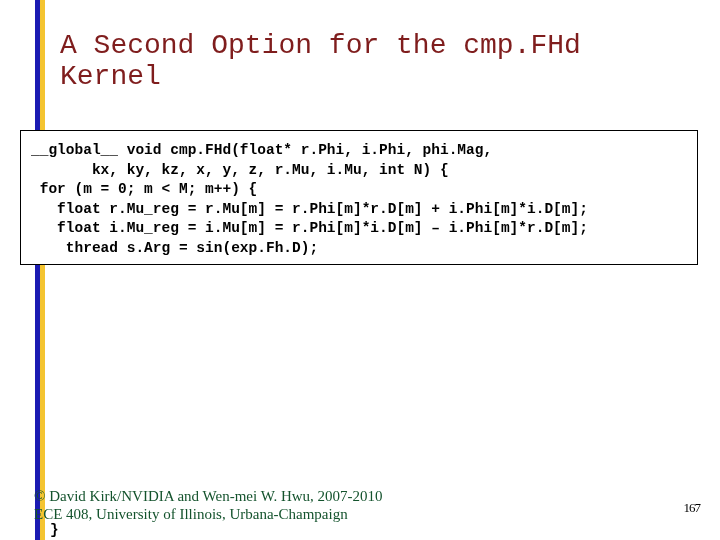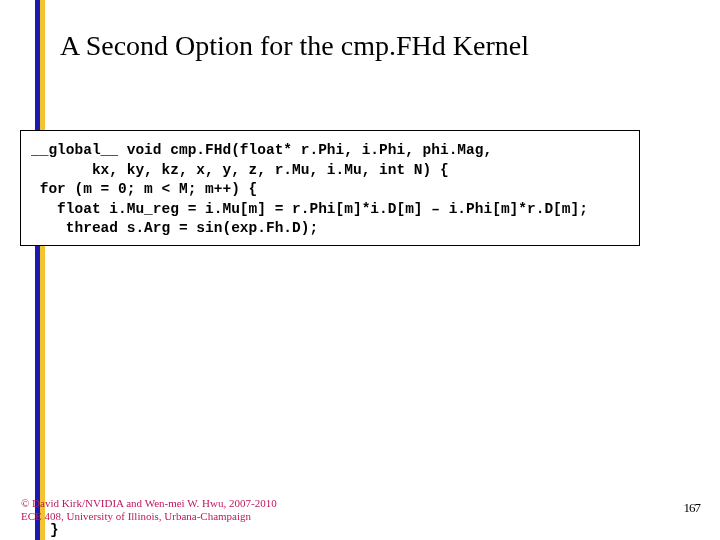--- a/index.html
+++ b/index.html
@@ -30,49 +30,49 @@
     height: 100%;
     background: #f4c430;
   }
   .title {
     position: absolute;
     top: 30px;
     left: 60px;
     right: 30px;
     font-size: 28px;
     font-weight: 400;
-    color: #000000;
-    font-family: Liberation Serif, serif;
+    color: #7f1d1d;
+    font-family: Liberation Mono, monospace;
   }
   .code-box {
     position: absolute;
     left: 20px;
     top: 130px;
-    width: 620px;
+    width: 678px;
     border: 1px solid #000;
     padding: 10px 10px 6px 10px;
     box-sizing: border-box;
     font-family: "Courier New", Courier, monospace;
     font-size: 14.5px;
     font-weight: bold;
     line-height: 1.35;
     color: #000;
     background: #fff;
   }
   .code-box .line {
     white-space: pre;
   }
   .footer {
     position: absolute;
-    left: 21px;
+    left: 34px;
     bottom: 16px;
-    font-size: 11px;
+    font-size: 15px;
     font-family: "Times New Roman", Times, serif;
     line-height: 1.25;
-    color: #be185d;
+    color: #14532d;
   }
   .pagenum {
     position: absolute;
     right: 20px;
     bottom: 24px;
     font-size: 13px;
     font-family: "Times New Roman", Times, serif;
     color: #000;
     letter-spacing: -1px;
     margin-left: 36px;
@@ -96,20 +96,21 @@
 
 <div class="title">A Second Option for the cmp.FHd Kernel</div>
 
 <div class="code-box">
   <div class="line">__global__ void cmp.FHd(float* r.Phi, i.Phi, phi.Mag,</div>
   <div class="line">       kx, ky, kz, x, y, z, r.Mu, i.Mu, int N) {</div>
   <div class="line"></div>
   <div class="line"></div>
   <div class="line"> for (m = 0; m &lt; M; m++) {</div>
   <div class="line"></div>
+  <div class="line">   float r.Mu_reg = r.Mu[m] = r.Phi[m]*r.D[m] + i.Phi[m]*i.D[m];</div>
   <div class="line">   float i.Mu_reg = i.Mu[m] = r.Phi[m]*i.D[m] – i.Phi[m]*r.D[m];</div>
   <div class="line"></div>
   <div class="line"></div>
   <div class="line">    thread s.Arg = sin(exp.Fh.D);</div>
   <div class="line"></div>
 </div>
 
 <div class="footer">
   <div>© David Kirk/NVIDIA and Wen-mei W. Hwu, 2007-2010</div>
   <div>ECE 408, University of Illinois, Urbana-Champaign</div>

